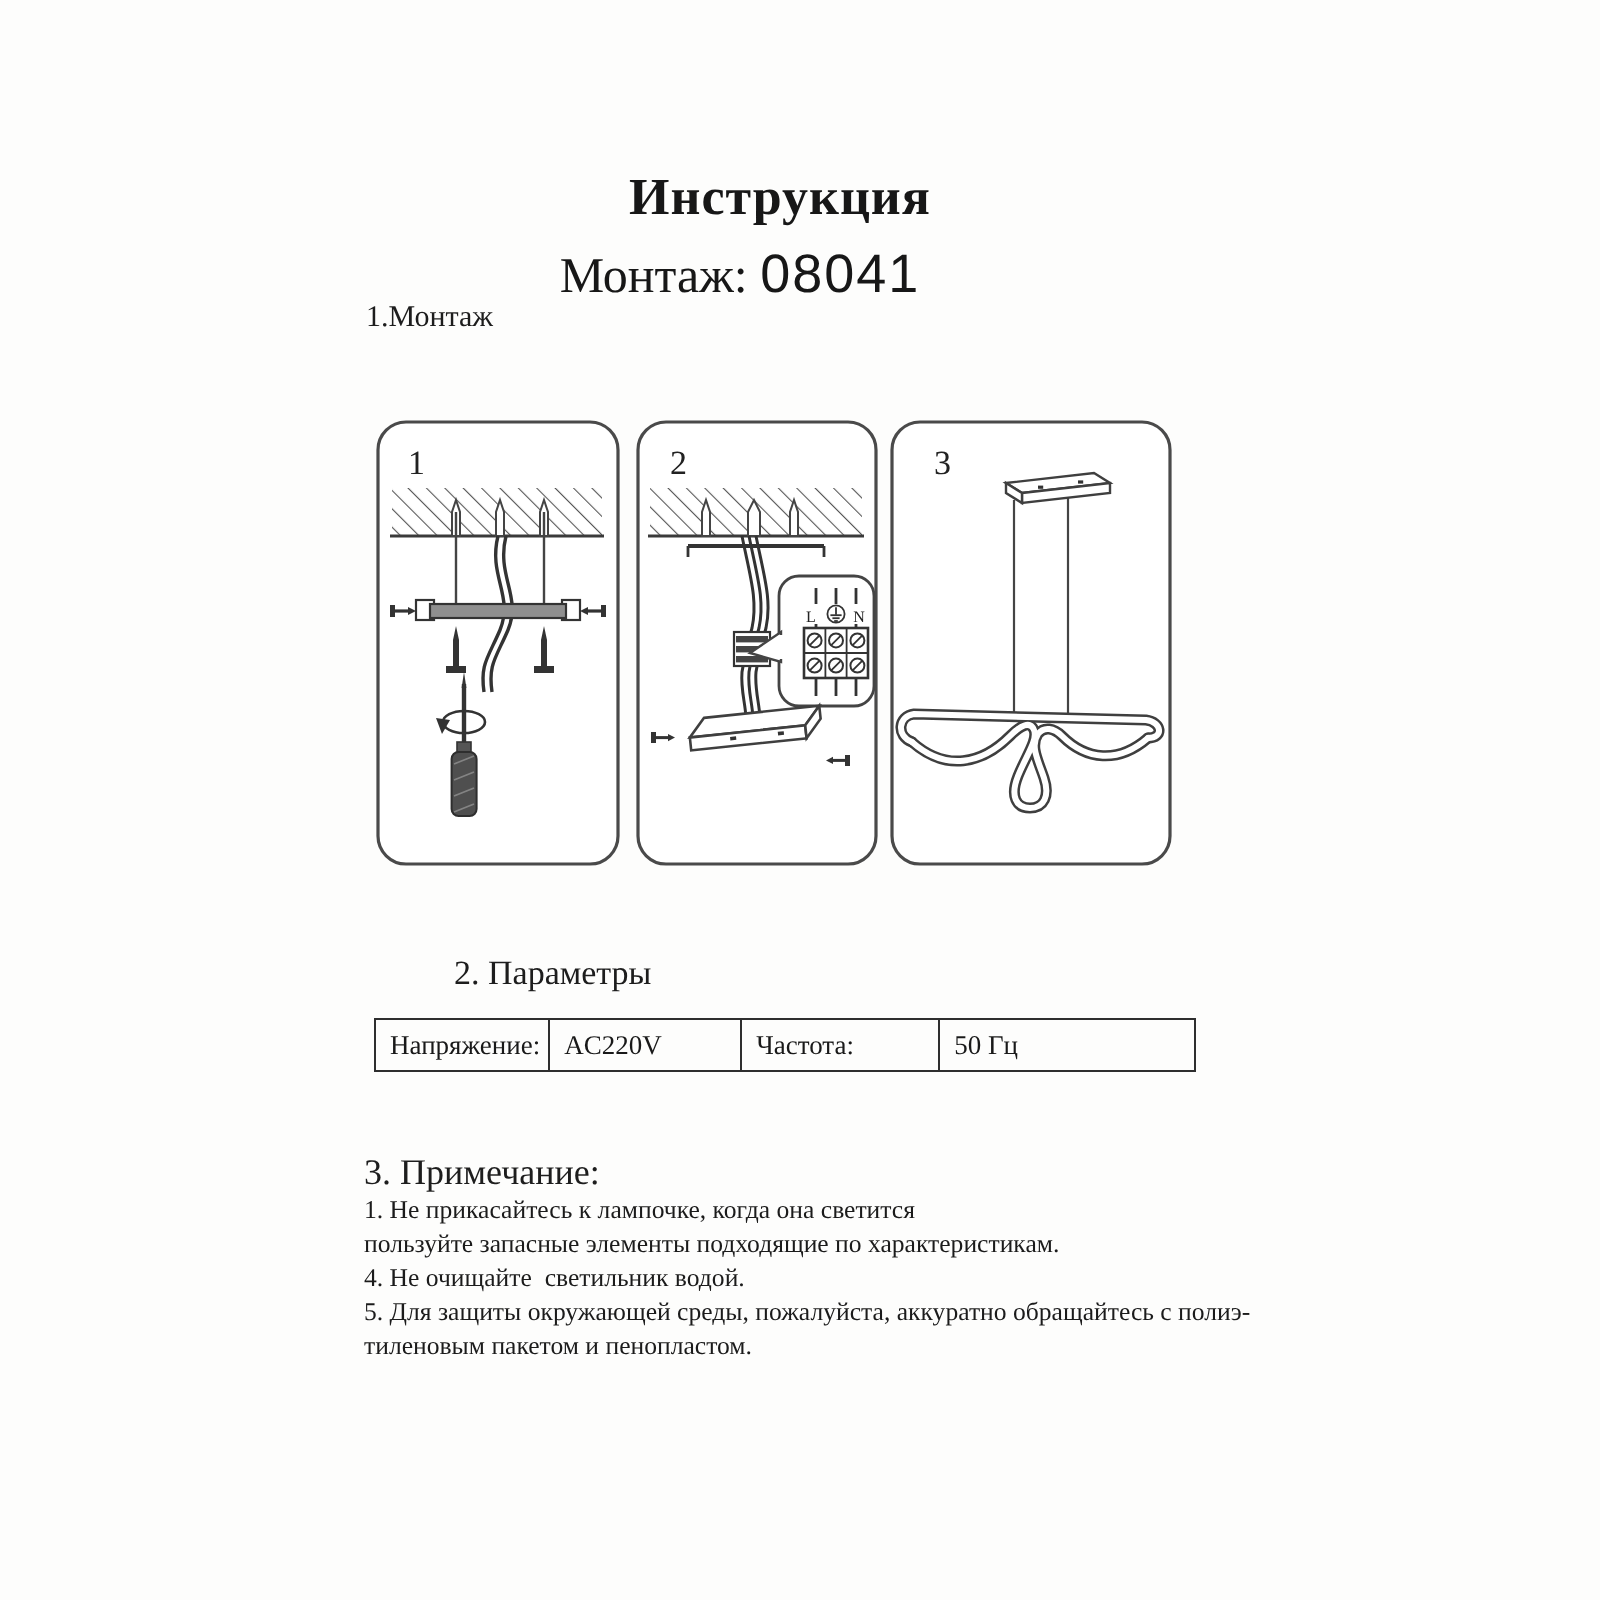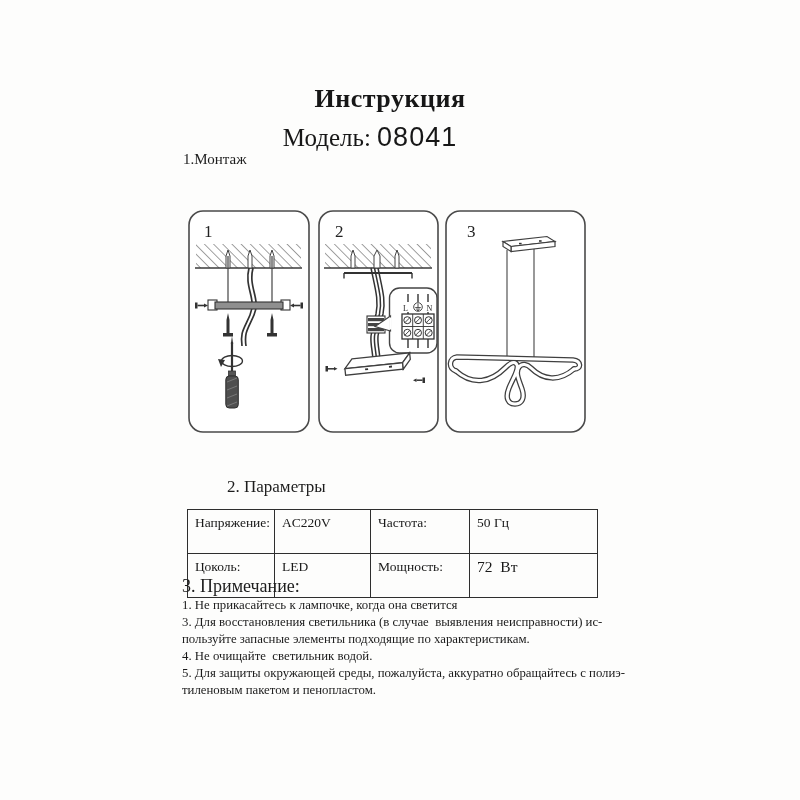--- a/index.html
+++ b/index.html
@@ -26,35 +26,35 @@
   .panel.p2{left:318px;}
   .panel.p3{left:445px;}
   svg text{font-family:"Liberation Serif", serif;fill:#222;}
   table.params{
     position:absolute;top:509px;left:187px;
     border-collapse:collapse;table-layout:fixed;
     font-size:13.5px;color:#191919;
   }
   table.params td{
     border:1.5px solid #2e2e2e;height:21px;
-    padding:2px 4px 20px 7px;white-space:pre;vertical-align:middle;
+    padding:2px 4px 2px 7px;white-space:pre;vertical-align:middle;
   }
   td.big{font-size:15.5px;}
   .notes{top:597px;left:182px;font-size:12.8px;font-weight:400;
     line-height:17px;color:#1b1b1b;}
   .notes div{white-space:pre;}
 </style>
 </head>
 <body>
 
 <div>
 
   <div class="abs title">Инструкция</div>
 
-  <div class="abs model"><span>Модель:</span> <span class="num">08041</span></div>
+  <div class="abs model"><span>Монтаж:</span> <span class="num">08041</span></div>
 
   <div class="abs sec-montage">1.Монтаж</div>
 
   <svg class="panel p1" width="122" height="223" viewBox="0 0 122 223">
     <defs>
       <pattern id="hatch1" patternUnits="userSpaceOnUse" width="6.5" height="6.5" patternTransform="rotate(-45)">
         <line x1="0" y1="0" x2="0" y2="6.5" stroke="#555" stroke-width="1.1"></line>
       </pattern>
     </defs>
     <rect x="1" y="1" width="120" height="221" rx="14" fill="#ffffff" stroke="#4a4a4a" stroke-width="1.6"></rect>
@@ -260,33 +260,26 @@
         <col style="width:99px">
         <col style="width:128px">
     </colgroup>
     <tbody>
         <tr>
       <td>Напряжение:</td>
       <td>AC220V</td>
       <td>Частота:</td>
       <td>50 Гц</td>
     </tr>
-    <tr>
-      <td>Цоколь:</td>
-      <td>LED</td>
-      <td>Мощность:</td>
-      <td class="big">72  Вт</td>
-    </tr>
   </tbody>
     </table>
 
   <div class="abs sec-notes">3. Примечание:</div>
 
   <div class="abs notes">
     <div>1. Не прикасайтесь к лампочке, когда она светится</div>
-    <div>3. Для восстановления светильника (в случае  выявления неисправности) ис-</div>
     <div>пользуйте запасные элементы подходящие по характеристикам.</div>
     <div>4. Не очищайте  светильник водой.</div>
     <div>5. Для защиты окружающей среды, пожалуйста, аккуратно обращайтесь с полиэ-</div>
     <div>тиленовым пакетом и пенопластом.</div>
   </div>
 
 </div>
 
 </body></html>

